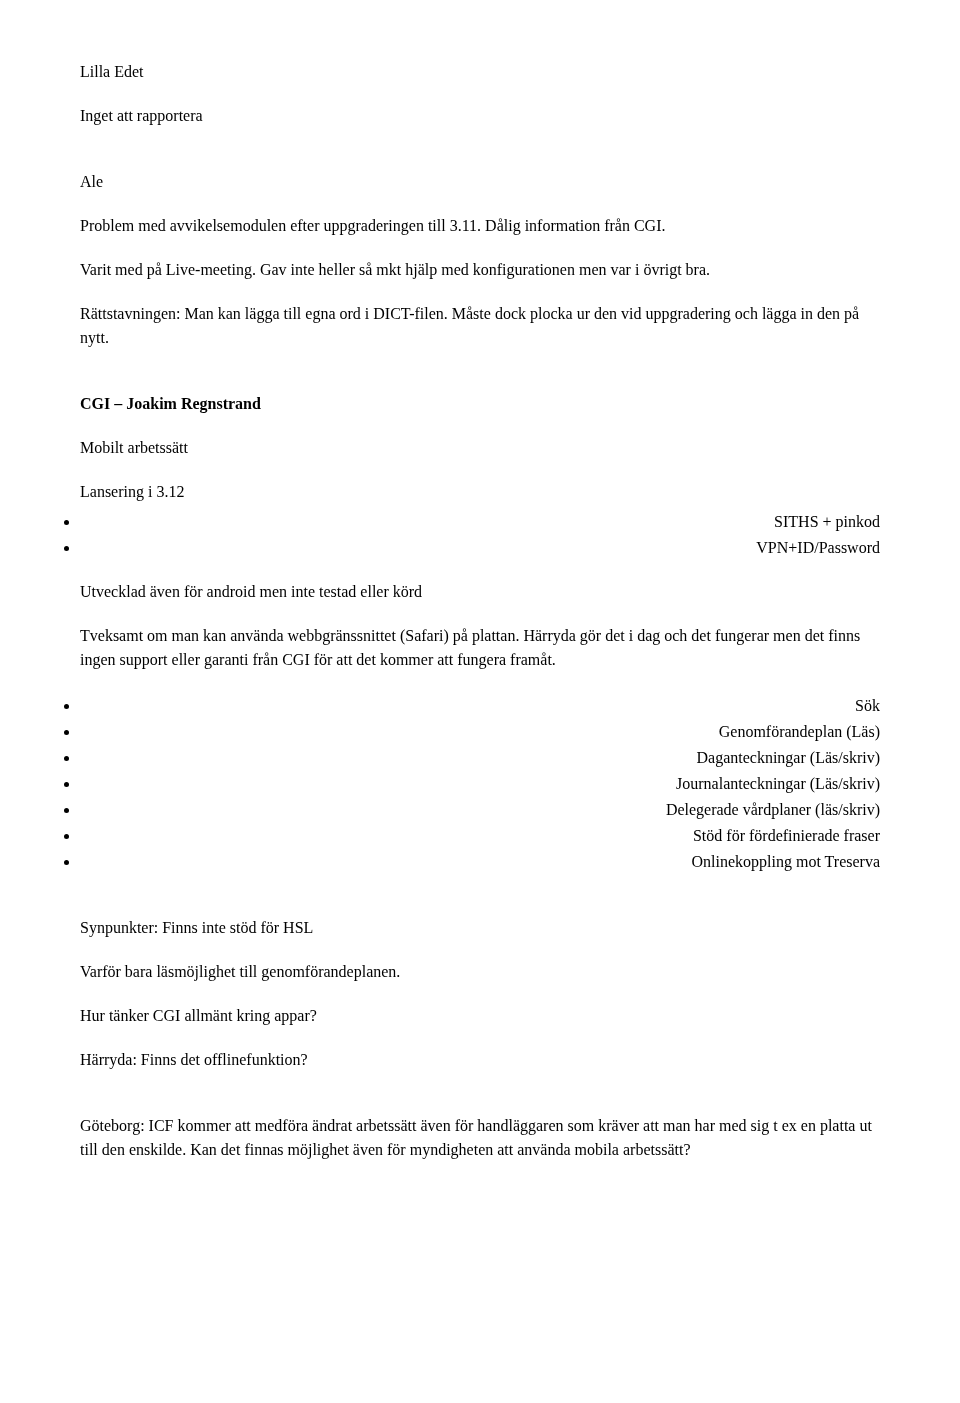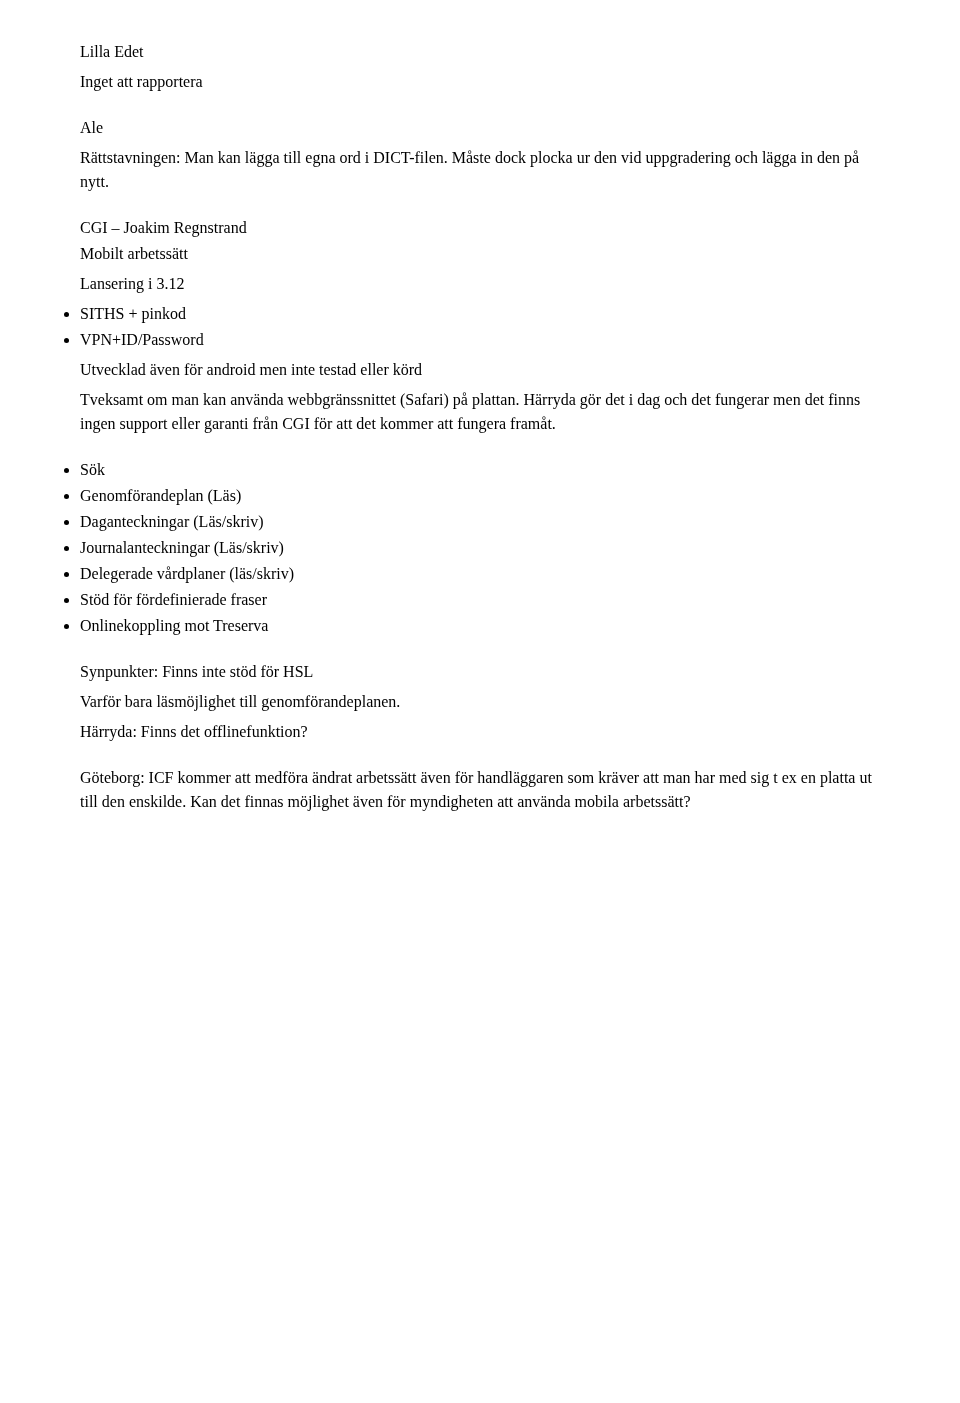--- a/index.html
+++ b/index.html
@@ -15,51 +15,55 @@
       background: #fff;
       width: 960px;
       min-height: 1403px;
       padding: 40px 80px 60px 80px;
     }
     .content-block {
       margin-bottom: 8px;
     }
     p {
       margin-bottom: 6px;
+      margin-top: 20px;
     }
     .section-heading {
-      font-weight: normal;
+      font-weight: bold;
       margin-bottom: 2px;
     }
     .sub-heading {
       font-weight: normal;
     }
     ul {
       margin-bottom: 6px;
       list-style-type: disc;
+      text-align: right;
     }
     ul li {
       margin-bottom: 2px;
     }
     .spacer {
       height: 14px;
     }
   </style>
 </head>
 <body>
 
 <div class="content-block">
   <p>Lilla Edet</p>
   <p>Inget att rapportera</p>
 </div>
 
 <div class="spacer"></div>
 
 <div class="content-block">
   <p>Ale</p>
+  <p>Problem med avvikelsemodulen efter uppgraderingen till 3.11. Dålig information från CGI.</p>
+  <p>Varit med på Live-meeting. Gav inte heller så mkt hjälp med konfigurationen men var i övrigt bra.</p>
   <p>Rättstavningen: Man kan lägga till egna ord i DICT-filen. Måste dock plocka ur den vid uppgradering och lägga in den på nytt.</p>
 </div>
 
 <div class="spacer"></div>
 
 <div class="content-block">
   <p class="section-heading">CGI – Joakim Regnstrand</p>
   <p class="sub-heading">Mobilt arbetssätt</p>
   <p>Lansering i 3.12</p>
   <ul>
@@ -82,20 +86,21 @@
     <li>Stöd för fördefinierade fraser</li>
     <li>Onlinekoppling mot Treserva</li>
   </ul>
 </div>
 
 <div class="spacer"></div>
 
 <div class="content-block">
   <p>Synpunkter: Finns inte stöd för HSL</p>
   <p>Varför bara läsmöjlighet till genomförandeplanen.</p>
+  <p>Hur tänker CGI allmänt kring appar?</p>
   <p>Härryda: Finns det offlinefunktion?</p>
 </div>
 
 <div class="spacer"></div>
 
 <div class="content-block">
   <p>Göteborg: ICF kommer att medföra ändrat arbetssätt även för handläggaren som kräver att man har med sig t ex en platta ut till den enskilde. Kan det finnas möjlighet även för myndigheten att använda mobila arbetssätt?</p>
 </div>
 
 </body></html>

